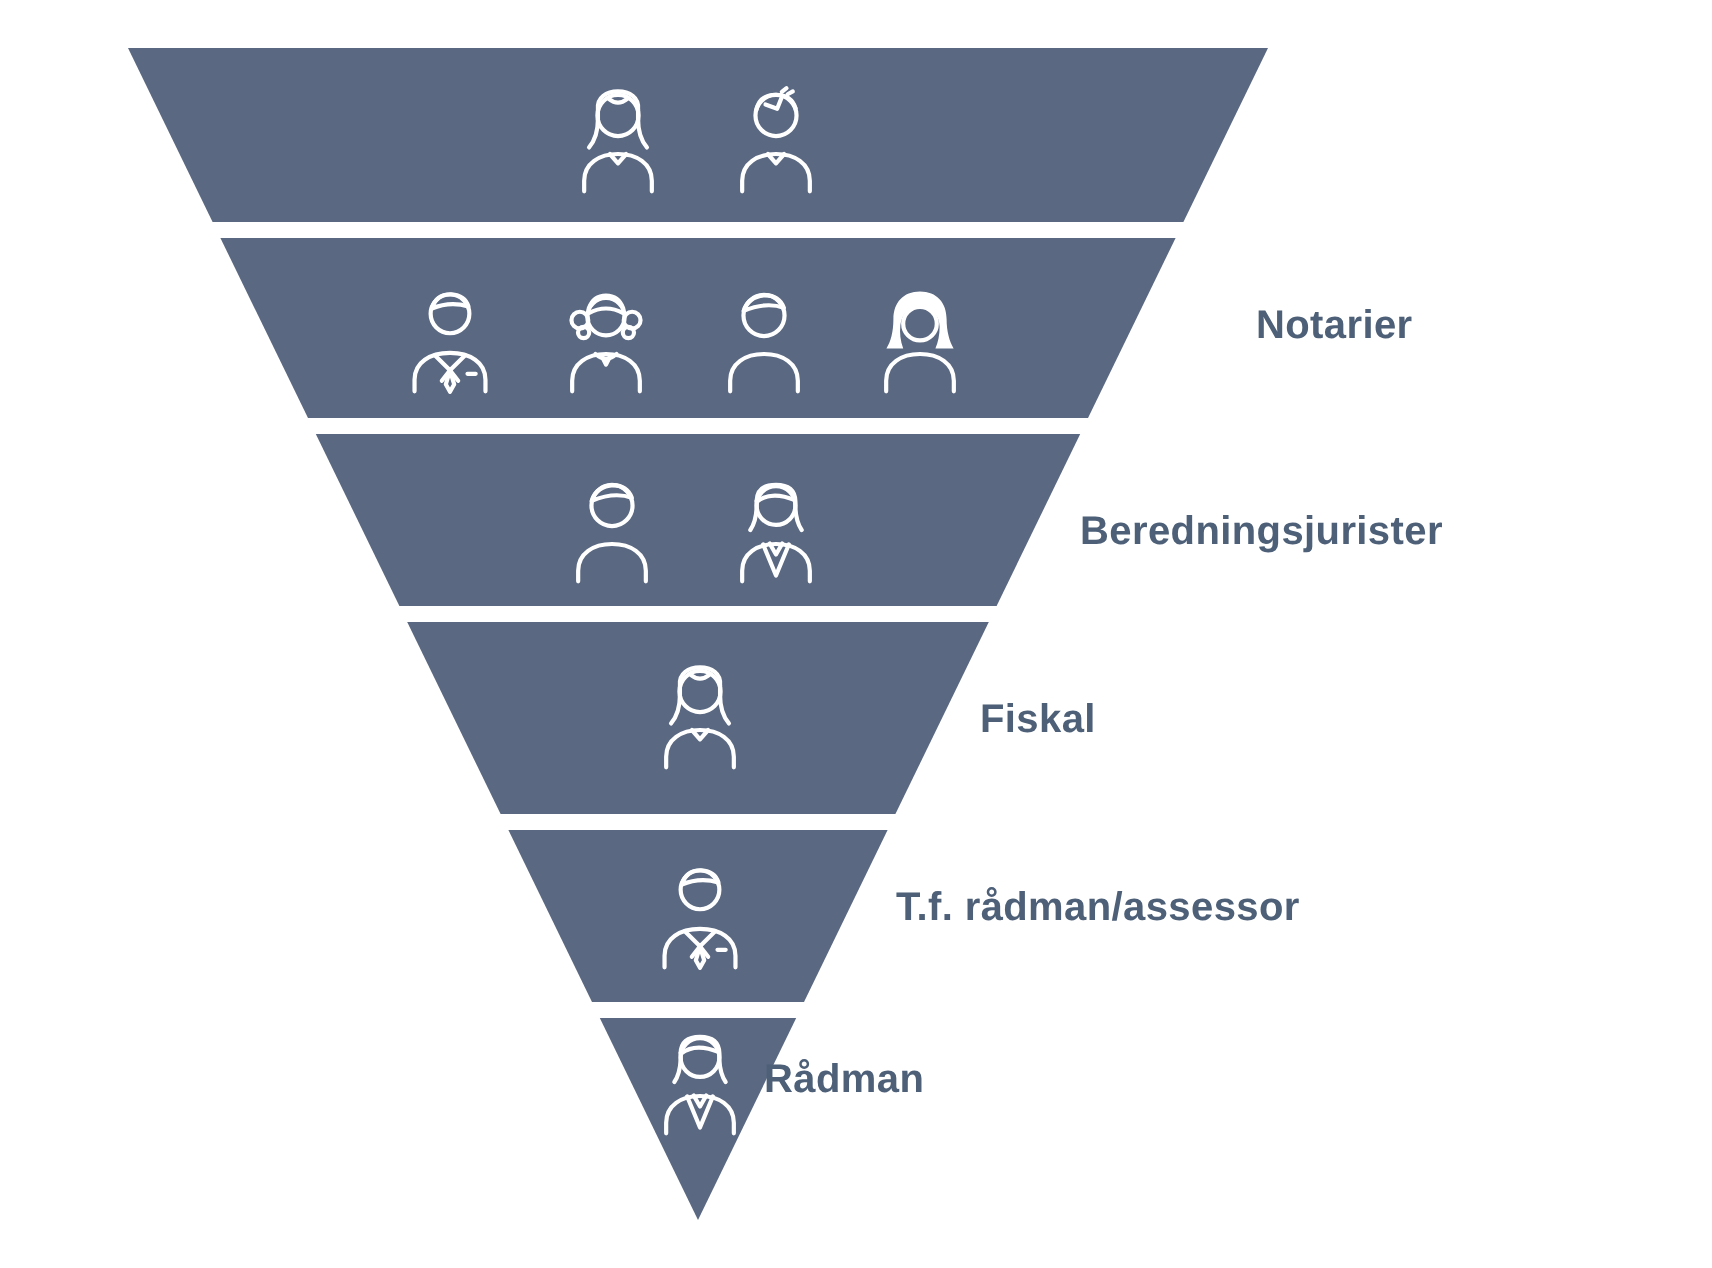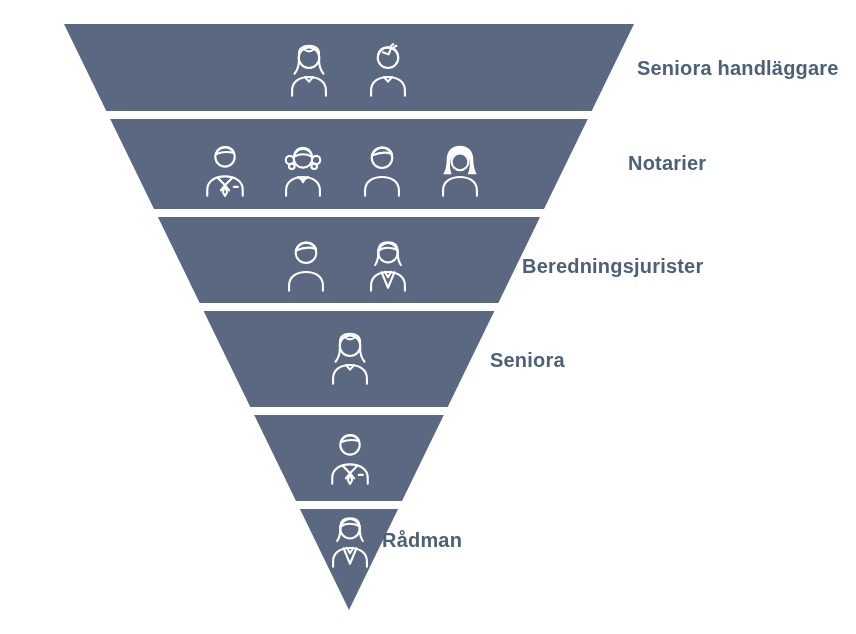--- a/index.html
+++ b/index.html
@@ -26,21 +26,21 @@
     position: absolute;
     white-space: nowrap;
     font-size: 20px;
     font-weight: 600;
     color: #4d6078;
     letter-spacing: 0.2px;
     line-height: 24px;
   }
   .lbl-1 { left: 637px; top: 56px; }
   .lbl-2 { left: 592px; top: 151px; margin-left: 36px; }
-  .lbl-3 { left: 522px; top: 254px; }
+  .lbl-3 { left: 540px; top: 254px; }
   .lbl-4 { left: 490px; top: 348px; }
   .lbl-5 { left: 448px; top: 442px; }
   .lbl-6 { left: 382px; top: 528px; }
 </style>
 </head>
 <body>
 
 <div class="stage">
 
   <svg class="funnel-svg" viewBox="0 0 856 634">
@@ -123,19 +123,19 @@
       <use href="#icon-woman-vneck" x="360" y="237" width="56" height="56"></use>
 
       <use href="#icon-woman-long-hair" x="322" y="330" width="56" height="56"></use>
 
       <use href="#icon-man-suit-tie" x="322" y="430" width="56" height="56"></use>
 
       <use href="#icon-woman-vneck" x="322" y="513" width="56" height="56"></use>
     </g>
   </svg>
 
-  <div class="level-label lbl-1">Seniora handläggare</div>
   <div class="level-label lbl-2">Notarier</div>
   <div class="level-label lbl-3">Beredningsjurister</div>
-  <div class="level-label lbl-4">Seniora</div>
+  <div class="level-label lbl-4">Fiskal</div>
+  <div class="level-label lbl-5">T.f. rådman/assessor</div>
   <div class="level-label lbl-6">Rådman</div>
 
 </div>
 
 </body></html>

